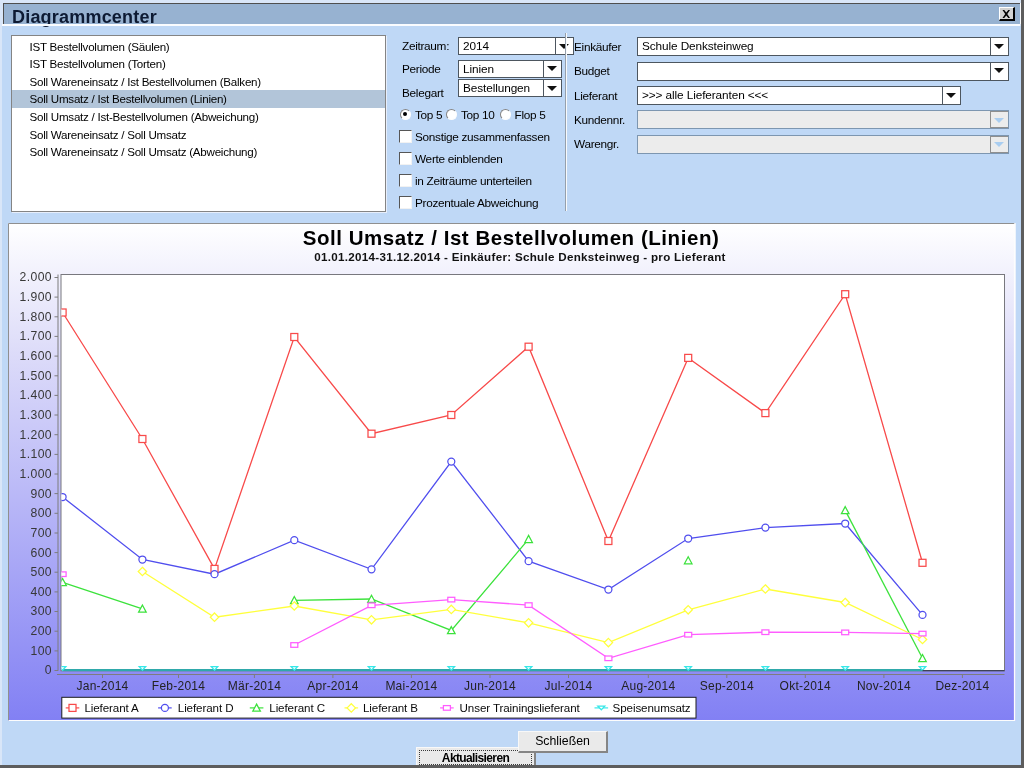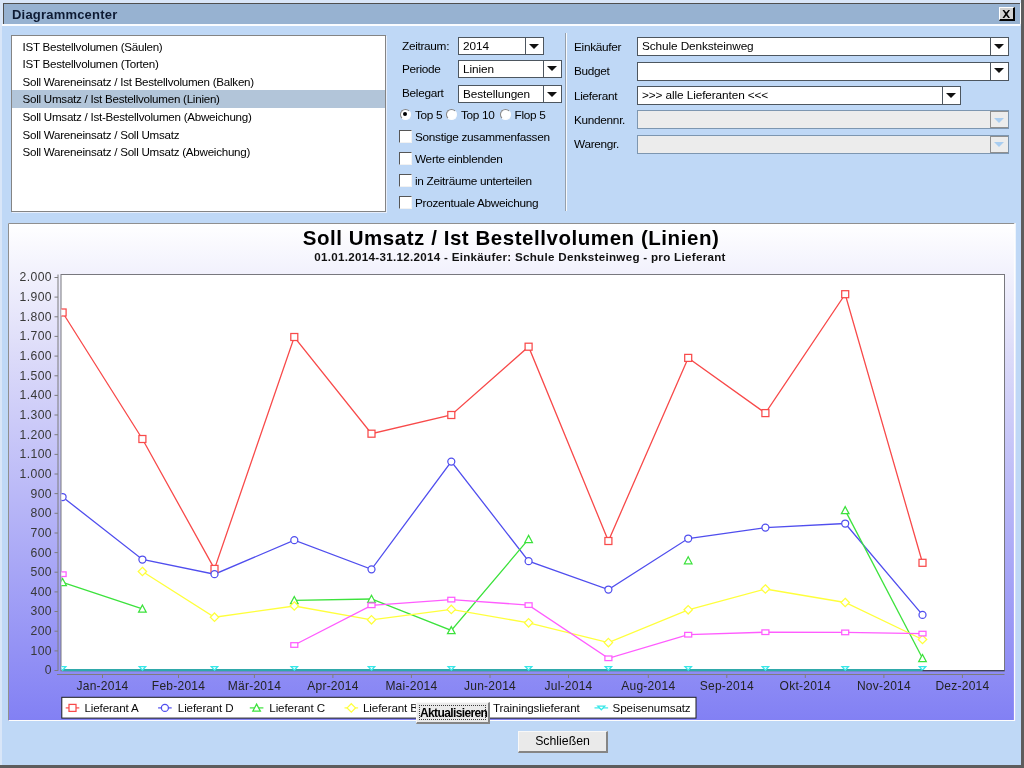--- a/index.html
+++ b/index.html
@@ -1,25 +1,25 @@
 <!DOCTYPE html>
 <html><head><meta charset="utf-8"><title>Diagrammcenter</title>
 <style>
 html,body{margin:0;padding:0;width:1024px;height:768px;overflow:hidden}
 body{font-family:"Liberation Sans",sans-serif;position:relative;background:#bfd8f6}
 #frame{position:absolute;left:0;top:0;width:1024px;height:768px;background:#d9e6f8}
 #content{position:absolute;left:2px;top:25.5px;width:1020px;height:740px;background:#bfd8f6}
 #titlebar{position:absolute;left:3px;top:3px;width:1017px;height:21px;background:#97b2d1;border-top:1px solid #4f4f4f;border-left:1px solid #4f4f4f;box-sizing:border-box}
-#titletx{position:absolute;left:8px;top:2.5px;font-size:13px;font-weight:bold;color:#0d1a33;letter-spacing:0.2px}
+#titletx{position:absolute;left:8px;top:2.5px;font-size:18px;font-weight:bold;color:#0d1a33;letter-spacing:0.2px}
 #closebtn{position:absolute;left:999px;top:6.5px;width:15.5px;height:14.5px;background:#d2d2d2;border-top:1px solid #fff;border-left:1px solid #fff;border-right:2px solid #000;border-bottom:2px solid #000;box-sizing:border-box}
 #closebtn svg{position:absolute;left:2px;top:2px}
 #edgeR{position:absolute;right:0;top:0;width:3px;height:768px;background:#5d5d5d}
 #edgeB{position:absolute;left:0;bottom:0;width:1024px;height:3px;background:#5d5d5d}
 #listbox{position:absolute;left:10.5px;top:35px;width:375px;height:176.5px;background:#fff;border:1px solid #848484;box-shadow:1px 1px 0 #e7eefb;box-sizing:border-box;overflow:hidden;padding-top:1.5px}
-#listbox div{height:17.65px;line-height:17.65px;font-size:11.6px;color:#000;padding-left:11px;white-space:nowrap;letter-spacing:-0.25px}
+#listbox div{height:17.65px;line-height:17.65px;font-size:11.6px;color:#000;padding-left:18px;white-space:nowrap;letter-spacing:-0.25px}
 #listbox div.sel{background:#b2c5d9}
 .lbl{position:absolute;font-size:11.8px;color:#000;height:16px;line-height:16px;white-space:nowrap;letter-spacing:-0.3px}
 .combo{position:absolute;background:#fff;border:1px solid #4d565f;box-sizing:border-box}
 .combo span{position:absolute;left:4px;top:1px;font-size:11.8px;line-height:15px;white-space:nowrap;letter-spacing:-0.1px}
 .cbtn{position:absolute;right:0;top:0;bottom:0;width:18px;border-left:1px solid #4d565f;background:#fff;box-sizing:border-box}
 .tri{position:absolute;left:3.2px;top:5.5px;width:0;height:0;border-left:5.2px solid transparent;border-right:5.2px solid transparent;border-top:5.6px solid #111}
 .combo.dis{background:#ececec;border-color:#7d96b0}
 .combo.dis .cbtn{background:#ececec;border-left:1px solid #8f8f8f;border-top:1px solid #8f8f8f;border-bottom:1px solid #8f8f8f}
 .combo.dis .tri{border-top-color:#a9cdf0}
 .rad{position:absolute;width:11px;height:11px;border-radius:50%;background:#fff;border-top:1.5px solid #848484;border-left:1.5px solid #848484;border-bottom:1.5px solid #fdfdfd;border-right:1.5px solid #fdfdfd;box-sizing:border-box}
@@ -49,33 +49,33 @@
     <div>IST Bestellvolumen (Torten)</div>
     <div>Soll Wareneinsatz / Ist Bestellvolumen (Balken)</div>
     <div class="sel">Soll Umsatz / Ist Bestellvolumen (Linien)</div>
     <div>Soll Umsatz / Ist-Bestellvolumen (Abweichung)</div>
     <div>Soll Wareneinsatz / Soll Umsatz</div>
     <div>Soll Wareneinsatz / Soll Umsatz (Abweichung)</div>
   </div>
 <div class="lbl" style="left:402px;top:38px">Zeitraum:</div>
 <div class="lbl" style="left:402px;top:61px">Periode</div>
 <div class="lbl" style="left:402px;top:84.5px">Belegart</div>
-<div class="combo" style="left:458px;top:37px;width:86px;height:18px">
+<div class="combo" style="left:458px;top:37px;width:116px;height:18px">
     <span>2014</span>
     <div class="cbtn">
       <div class="tri"></div>
     </div>
   </div>
 <div class="combo" style="left:458px;top:59.5px;width:104px;height:18px">
     <span>Linien</span>
     <div class="cbtn">
       <div class="tri"></div>
     </div>
   </div>
-<div class="combo" style="left:458px;top:85px;width:104px;height:18px">
+<div class="combo" style="left:458px;top:79px;width:104px;height:18px">
     <span>Bestellungen</span>
     <div class="cbtn">
       <div class="tri"></div>
     </div>
   </div>
 <div class="rad sel" style="left:400px;top:109px"></div>
 <div class="lbl" style="left:415px;top:106.5px">Top 5</div>
 <div class="rad" style="left:446px;top:109px"></div>
 <div class="lbl" style="left:461px;top:106.5px">Top 10</div>
 <div class="rad" style="left:499.5px;top:109px"></div>
@@ -299,20 +299,20 @@
     <line x1="336.5" y1="484.9" x2="350.1" y2="484.9" stroke="#ffff3c" stroke-width="1.2"></line>
     <polygon points="343.3,480.7 347.5,484.9 343.3,489.1 339.1,484.9" fill="#fff" stroke="#ffff3c" stroke-width="1.25"></polygon>
     <text x="355.0" y="488.9" font-family="Liberation Sans, sans-serif" font-size="11.6" letter-spacing="-0.1" fill="#0a0a0a">Lieferant B</text>
     <line x1="432.09999999999997" y1="484.9" x2="445.7" y2="484.9" stroke="#ff5cff" stroke-width="1.2"></line>
     <rect x="435.4" y="482.6" width="7.0" height="4.6" fill="#fff" stroke="#ff5cff" stroke-width="1.25"></rect>
     <text x="451.6" y="488.9" font-family="Liberation Sans, sans-serif" font-size="11.6" letter-spacing="-0.1" fill="#0a0a0a">Unser Trainingslieferant</text>
     <line x1="586.5" y1="484.9" x2="600.0999999999999" y2="484.9" stroke="#38e8e8" stroke-width="1.2"></line>
     <polygon points="593.3,486.8 589.8,483.1 596.8,483.1" fill="#fff" stroke="#38e8e8" stroke-width="1.25"></polygon>
     <text x="604.6" y="488.9" font-family="Liberation Sans, sans-serif" font-size="11.6" letter-spacing="-0.1" fill="#0a0a0a">Speisenumsatz</text>
   </svg>
-<div class="btn def" style="left:416px;top:702px;width:74px">
+<div class="btn def" style="left:416px;top:747px;width:120px">
     <div class="in">Aktualisieren</div>
   </div>
 <div class="btn" style="left:518px;top:731px;width:90px">
     <div class="in">Schließen</div>
   </div>
 <div id="edgeR"></div>
 <div id="edgeB"></div>
 
 </body></html>

